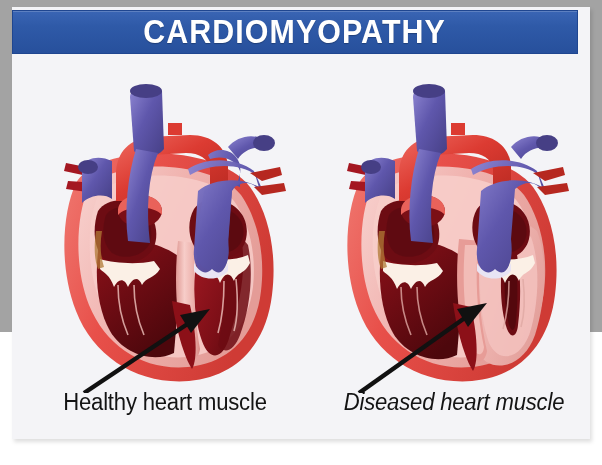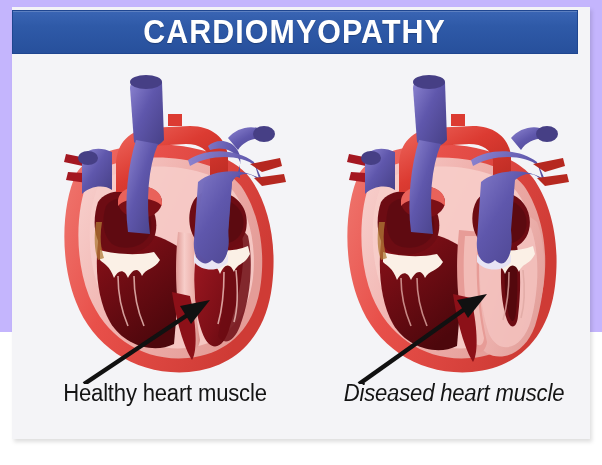--- a/index.html
+++ b/index.html
@@ -12,21 +12,21 @@
     height: 465px;
     font-family: "Liberation Sans", sans-serif;
     overflow: hidden;
   }
 
   #figure-card {
     position: absolute;
     left: 0; top: 0;
     width: 602px;
     height: 332px;
-    background: #c4b5fd;
+    background: #a3a3a3;
     box-sizing: border-box;
   }
 
   
   #panel {
     position: absolute;
     left: 12px;
     top: 7px;
     width: 578px;
     height: 432px;
@@ -58,21 +58,21 @@
     letter-spacing: 1.2px;
     transform: scaleX(0.92);
     text-shadow: 0 1px 1px rgba(0,0,0,0.25);
     white-space: nowrap;
   }
 
   
   #illustration-area {
     position: absolute;
     left: 12px;
-    top: 54px;
+    top: 63px;
     width: 578px;
     height: 382px;
   }
 
   .heart-figure {
     position: absolute;
     top: 0;
     width: 290px;
     height: 382px;
   }

